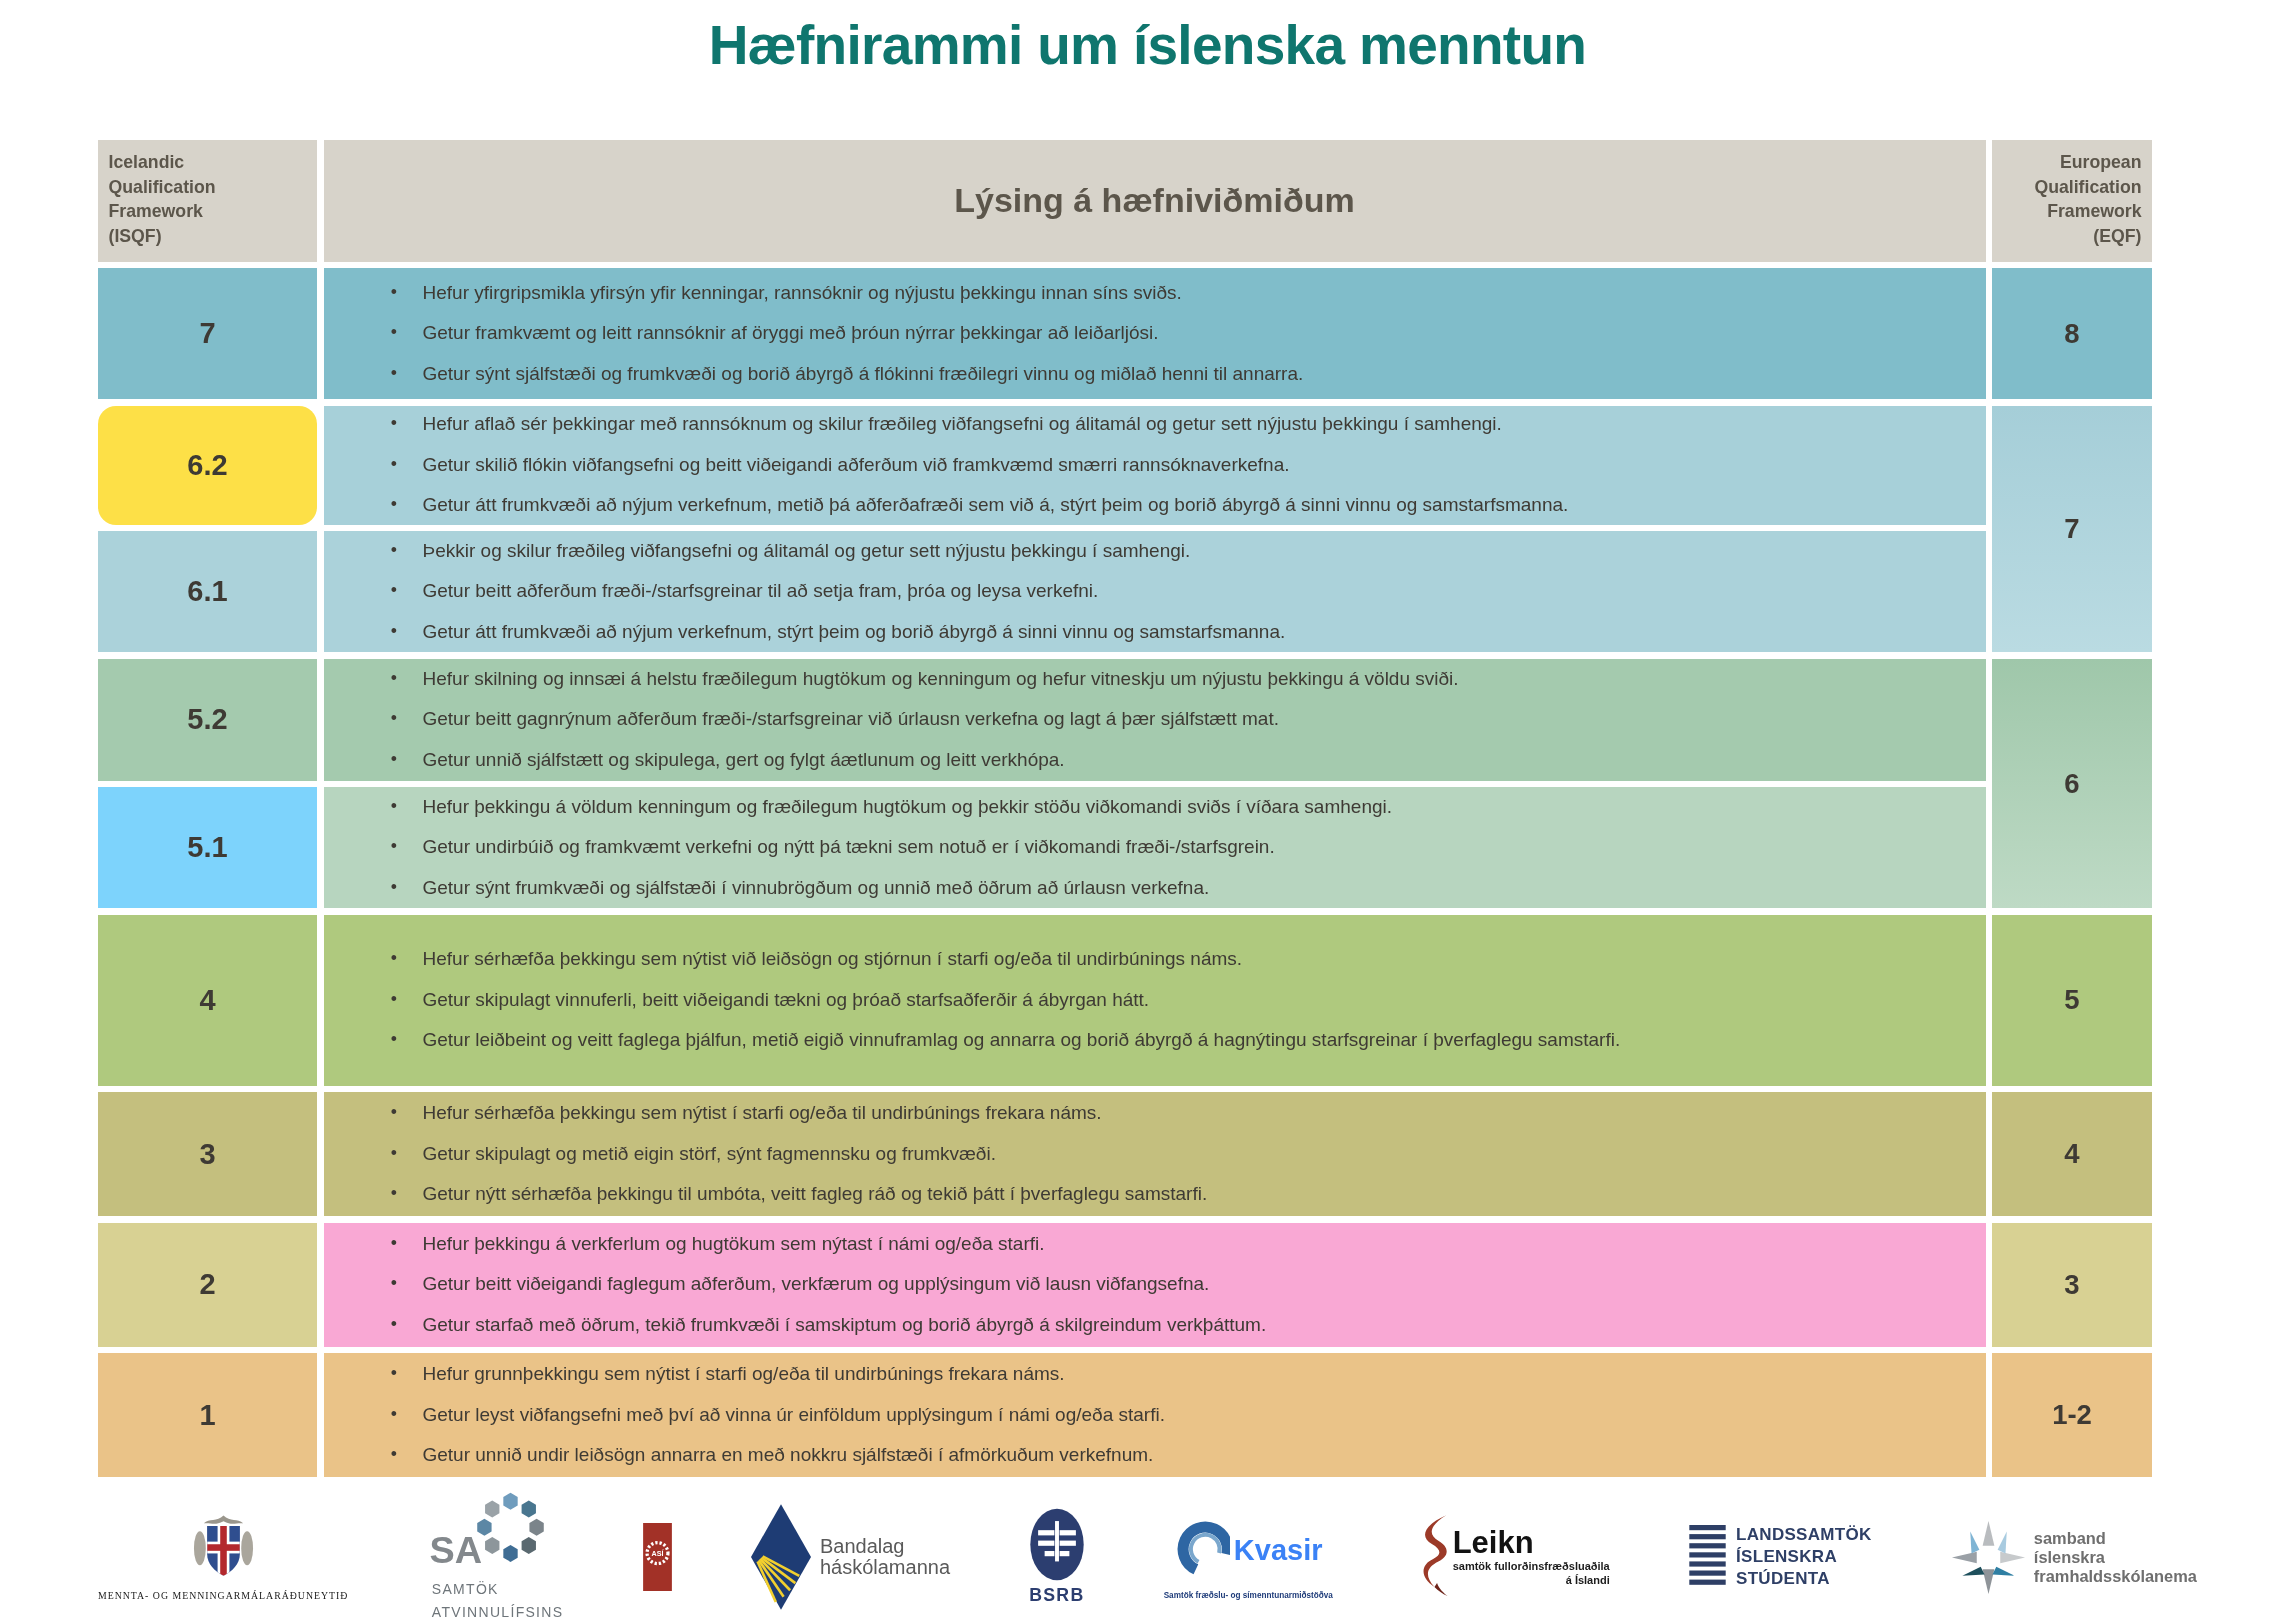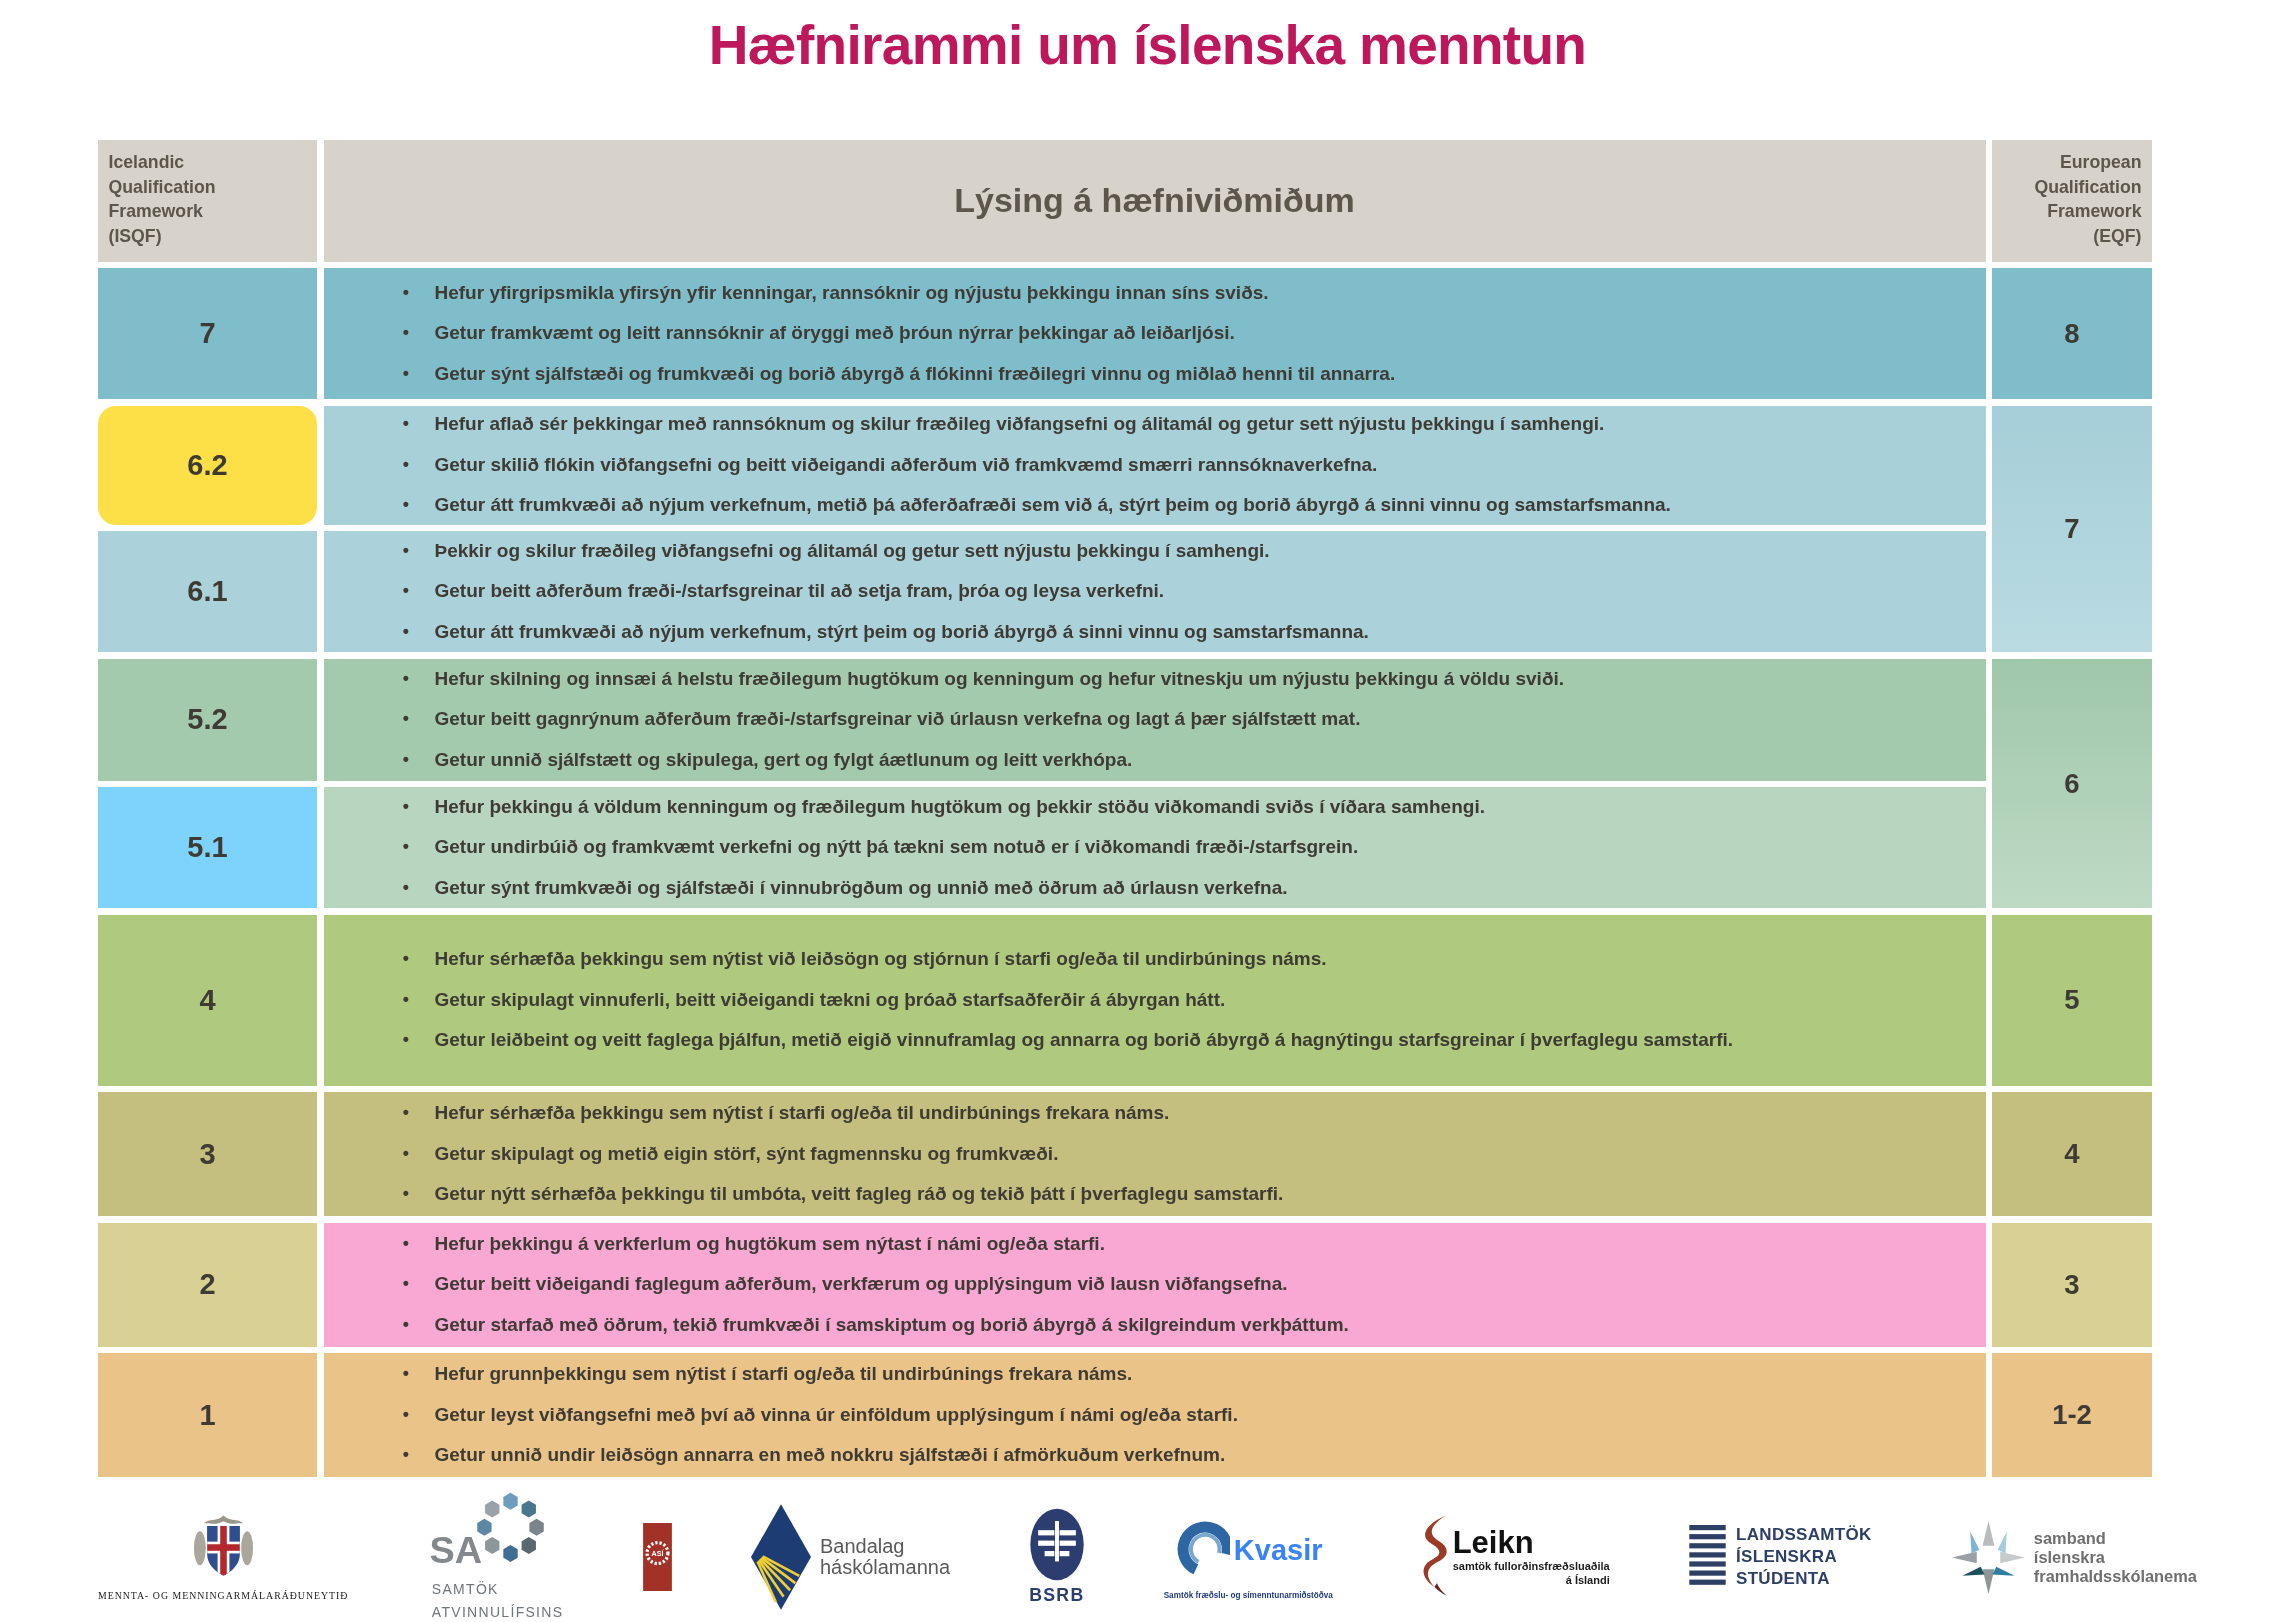--- a/index.html
+++ b/index.html
@@ -1,36 +1,36 @@
 <!DOCTYPE html>
 <html style="font-size:10.5px"><head>
 <meta charset="utf-8">
 <style>
   html,body{margin:0;padding:0;background:#fff;}
   .page{width:2295px;height:1623px;position:relative;background:#ffffff;
         font-family:"Liberation Sans",sans-serif;color:#3e3a34;overflow:hidden;}
 
   .title{margin:17px 0 0 0;text-align:center;font-size:55px;font-weight:bold;
-         color:#be185d;letter-spacing:-0.7px;line-height:1.05;}
+         color:#0f766e;letter-spacing:-0.7px;line-height:1.05;}
 
   
   .qtable{display:grid;margin:65px 0 0 98px;width:2055px;
           grid-template-columns:219px 1662px 160px;
           grid-template-rows:122px 131px 119px 121px 122px 121px 171px 124px 124px 124px;
           gap:6.5px;}
   .cell{box-sizing:border-box;}
   .hcell{background:#d7d3ca;color:#5c564b;font-weight:bold;}
   .h-isqf{font-size:17.7px;line-height:1.38;padding:10.5px 6.5px 0 10.5px;white-space:pre-line;text-align:left;}
   .h-desc{display:flex;align-items:center;justify-content:center;font-size:34px;}
   .h-eqf{font-size:17.7px;line-height:1.38;padding:10.5px 10.5px 0 6.5px;white-space:pre-line;text-align:right;}
 
   .lvl{display:flex;align-items:center;justify-content:center;
        font-size:29px;font-weight:bold;}
   .desc{display:flex;align-items:center;padding:9.2px 26px 9.2px 58px;}
-  .desc ul{list-style:none;margin:12px;padding:0;max-width:1348px;font-weight:bold;}
+  .desc ul{list-style:none;margin:0;padding:0;max-width:1348px;}
   .desc li{position:relative;padding-left:41px;font-size:19px;line-height:1.42;}
   .desc li + li{margin-top:13.7px;}
   .desc li::before{content:"\2022";position:absolute;left:9.2px;top:0;font-size:17.7px;}
   .eqfnum{display:flex;align-items:center;justify-content:center;
           font-size:27.5px;font-weight:bold;}
   .span2{grid-row:span 2;}
 
   
   .footer{margin:19.6px 98px 0 98px;width:2099px;height:121px;display:flex;
           align-items:center;justify-content:space-between;}

